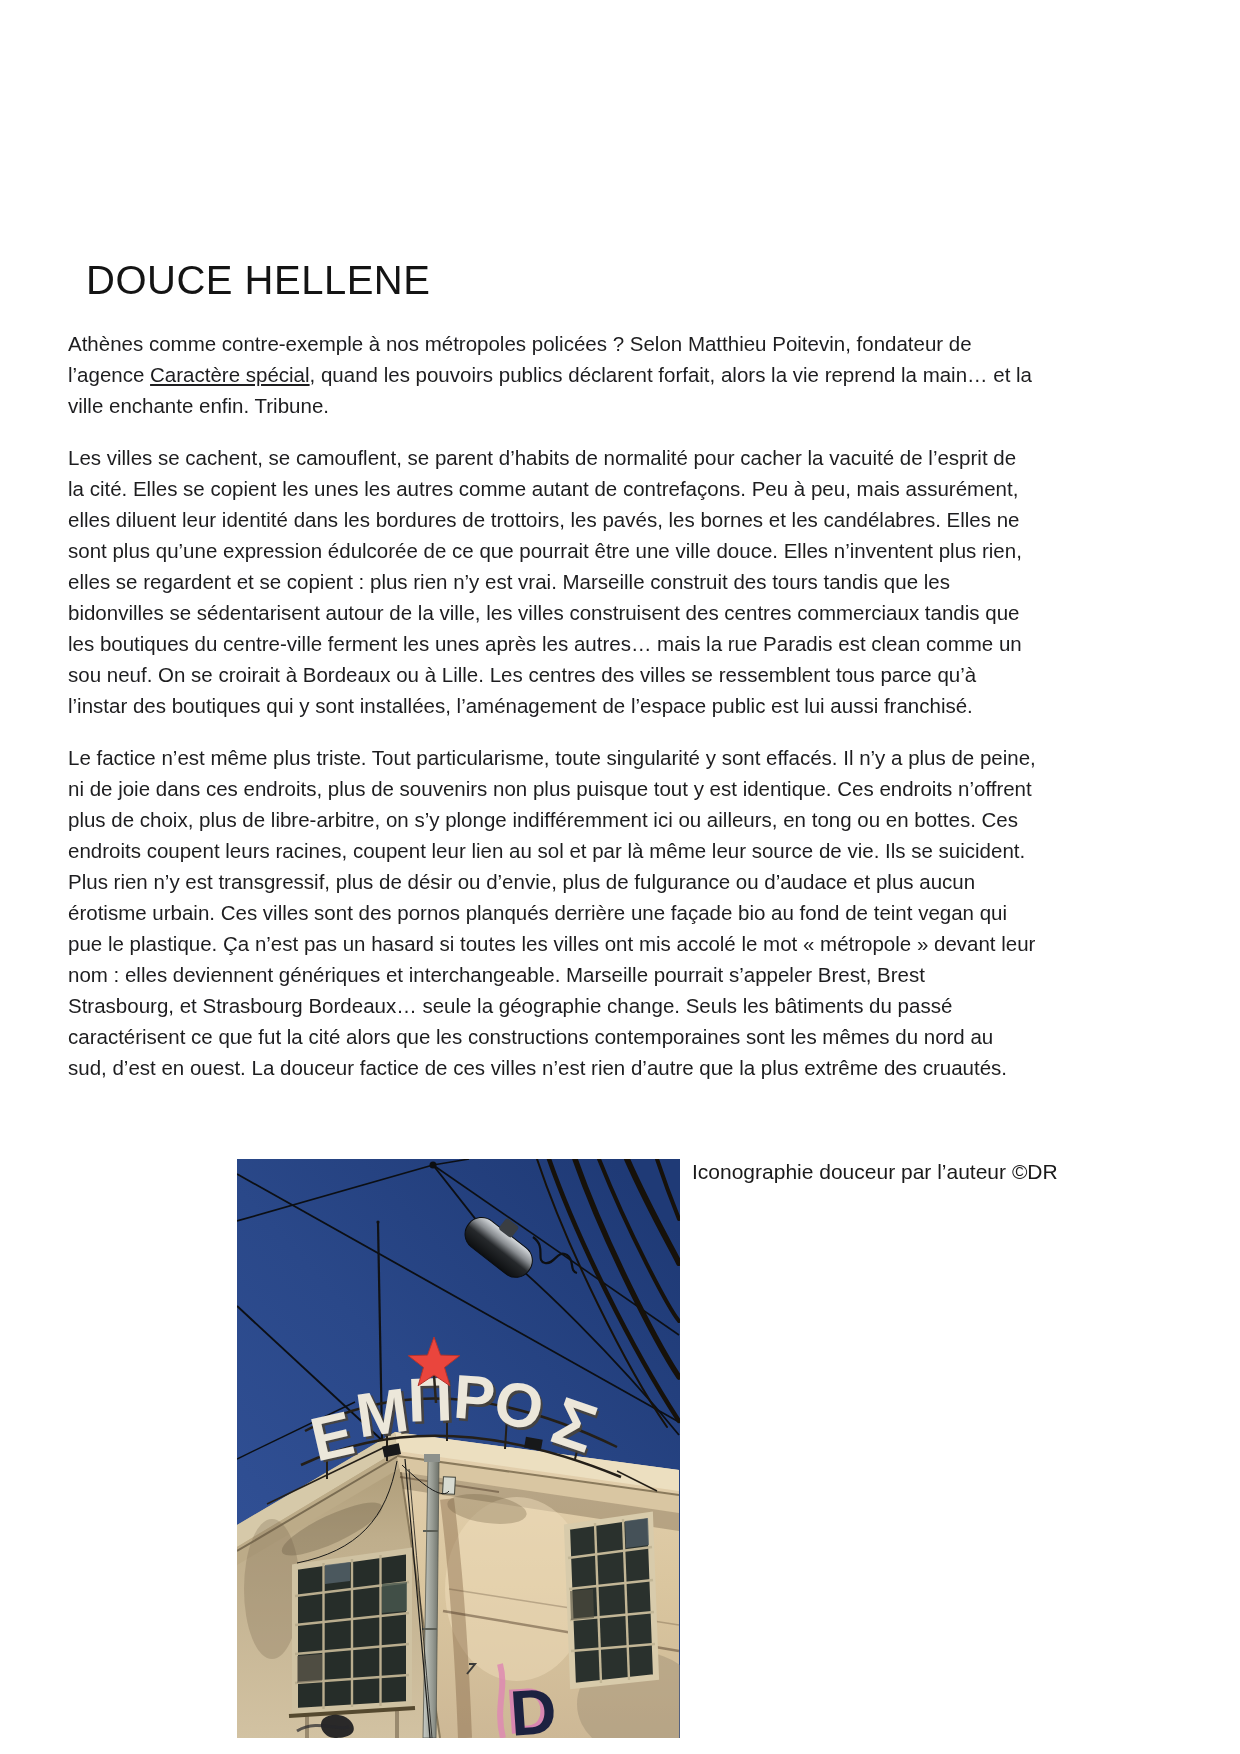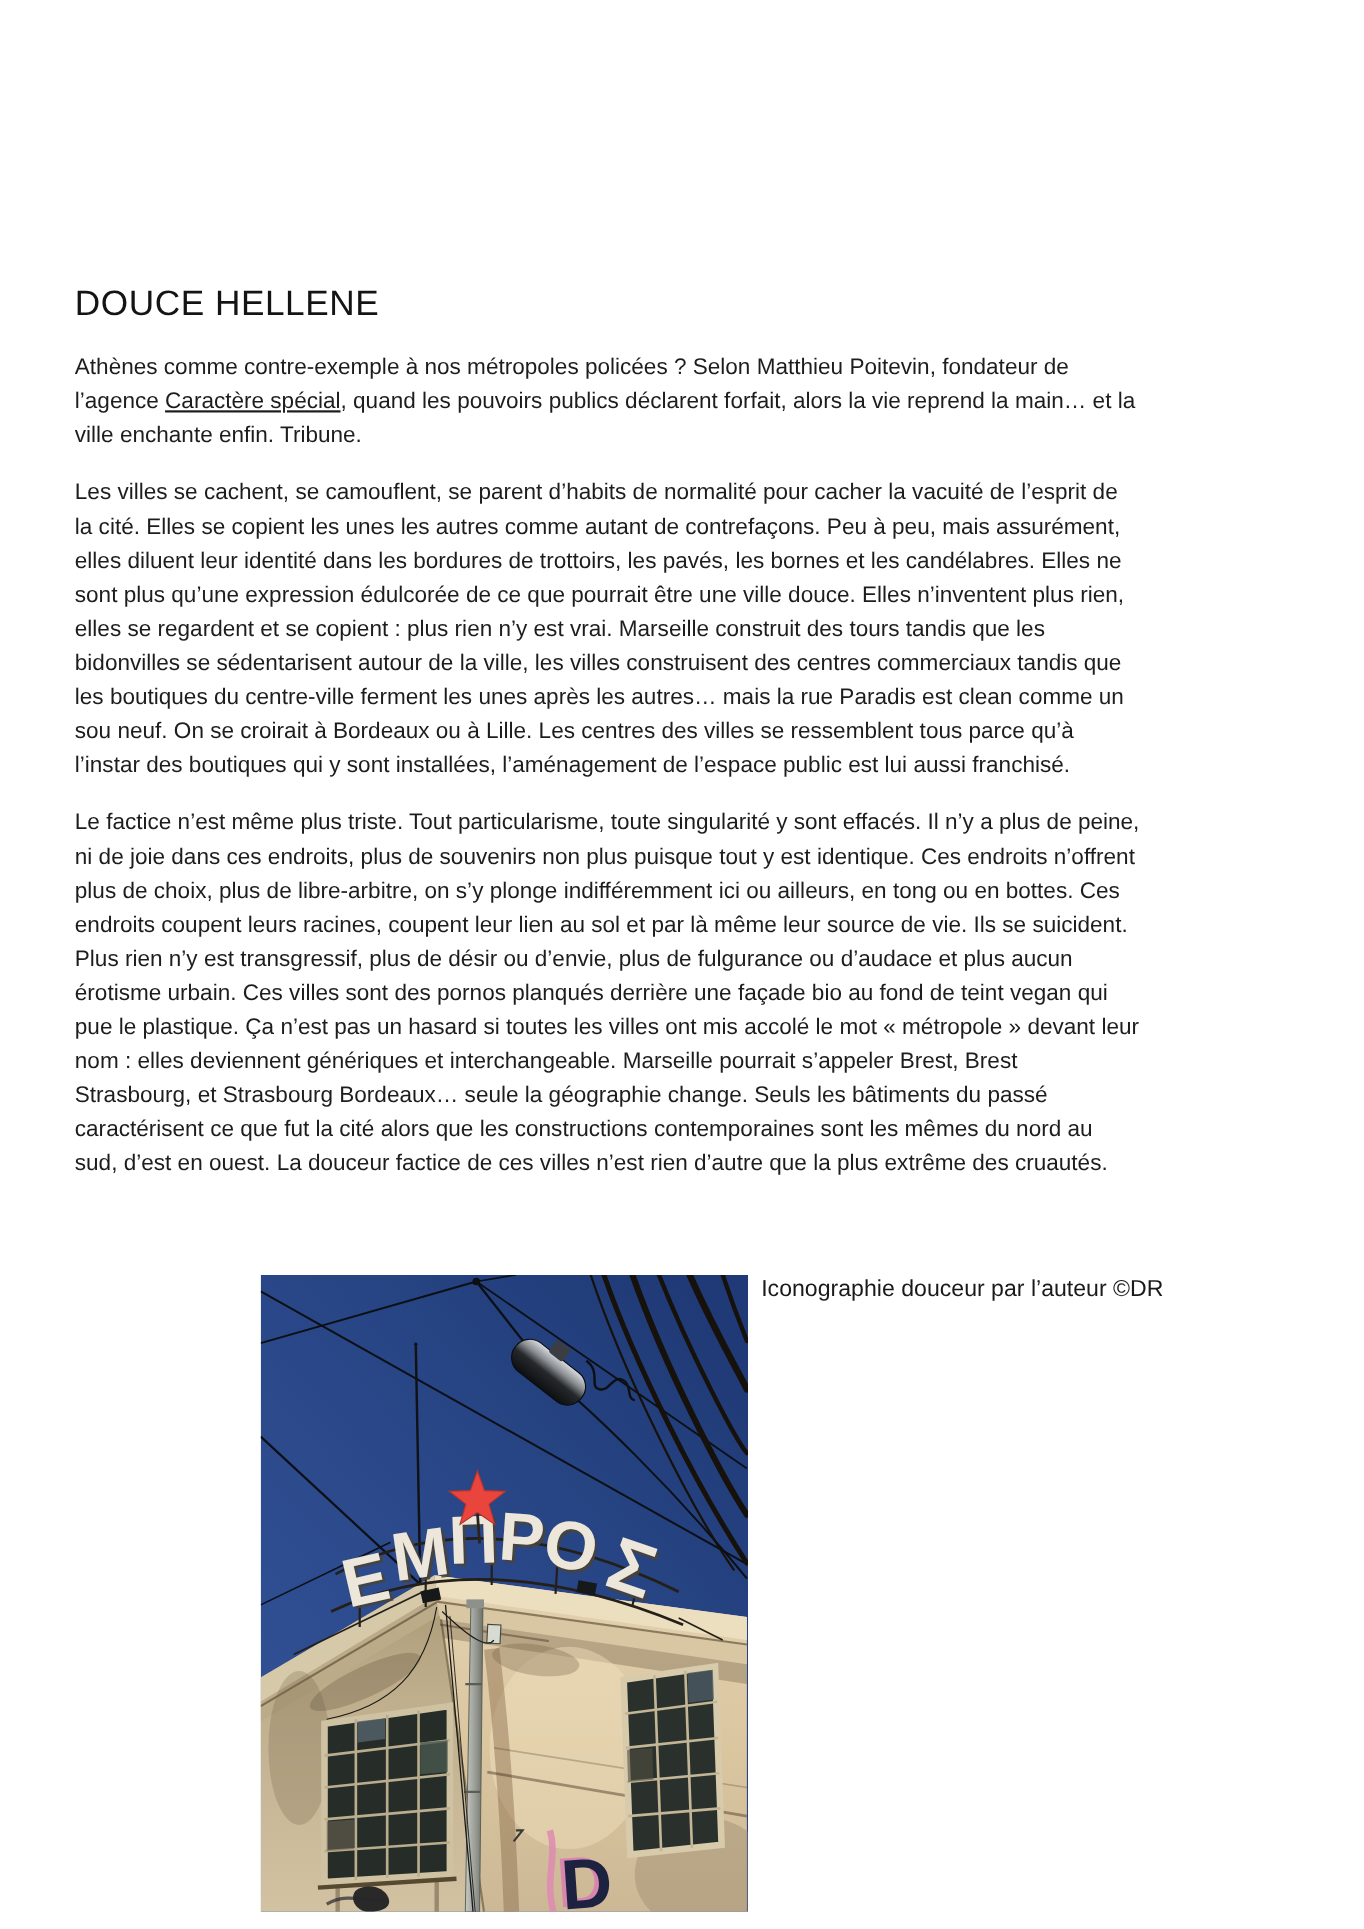--- a/index.html
+++ b/index.html
@@ -7,22 +7,22 @@
     position:relative;
     width:1240px;height:1754px;
     margin:0 auto;
     background:#ffffff;
     font-family:"Liberation Sans", sans-serif;
     color:#1d1d1f;
     overflow:hidden;
   }
   .content{position:absolute;left:68px;top:0;width:968px;}
   h1.title{
-    margin:256px 0 24px 0;
-    font-size:32px;line-height:1.2;
+    margin:256px 0 24px 18px;
+    font-size:40px;line-height:1.2;
     font-weight:400;color:#141414;
     letter-spacing:0.5px;
   }
   .body-text{font-size:20.5px;line-height:31px;margin:0 0 21px 0;color:#1d1d1f;}
   .body-text a{color:#1d1d1f;}
   .photo-area{position:absolute;left:237px;top:1159px;width:443px;height:579px;}
   .photo-area svg{display:block;width:443px;height:579px;}
   .caption{
     position:absolute;left:692px;top:1158px;width:470px;
     font-size:21px;line-height:28px;color:#1a1a1a;

